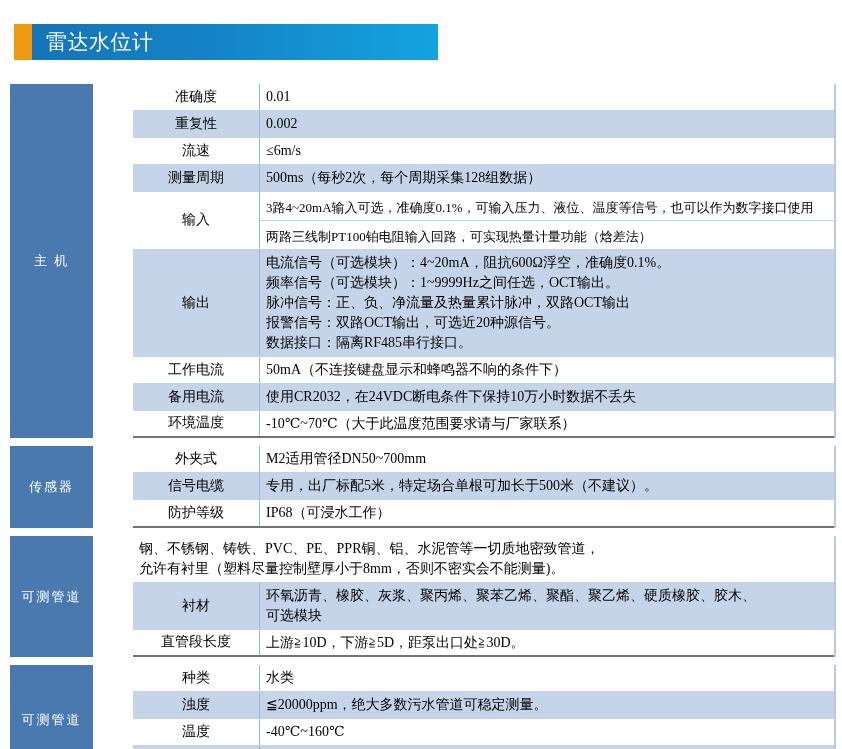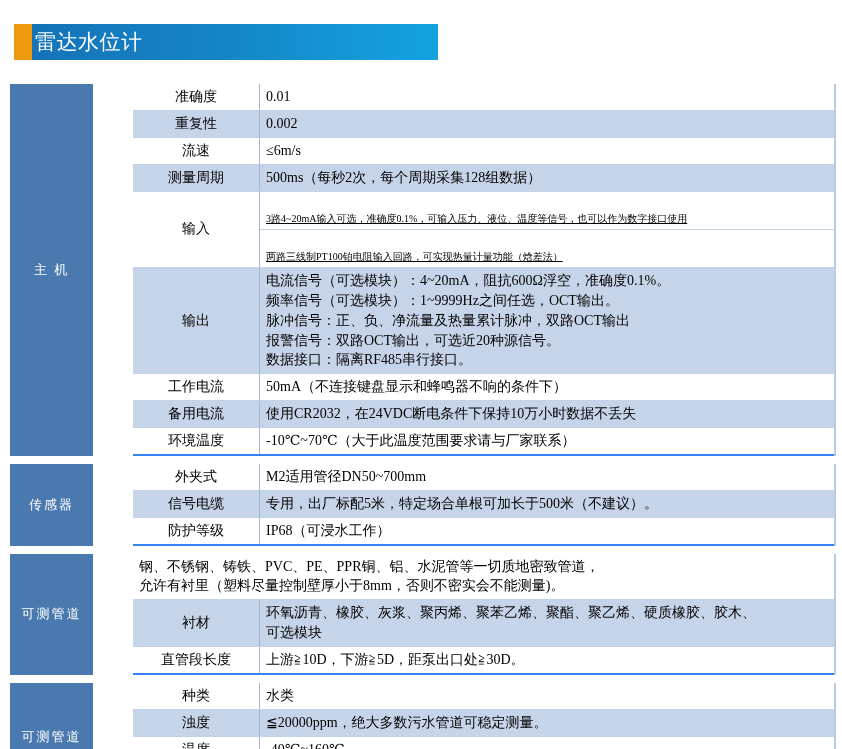--- a/index.html
+++ b/index.html
@@ -28,21 +28,21 @@
   .banner-accent {
     width: 18px;
     background: #ee9a10;
     flex: 0 0 auto;
   }
   .banner-body {
     flex: 1 1 auto;
     background: linear-gradient(to right, #1573b8 0%, #1484c6 45%, #14a3e0 100%);
     display: flex;
     align-items: center;
-    padding-left: 3px;
+    padding-left: 14px;
     box-sizing: border-box;
   }
   .banner-title {
     color: #ffffff;
     font-size: 21px;
     line-height: 1;
     letter-spacing: 0.5px;
     white-space: nowrap;
   }
 
@@ -77,21 +77,21 @@
     flex: 1 1 auto;
     min-width: 0;
     margin-left: 40px;
   }
   .row {
     display: flex;
     align-items: stretch;
     border-bottom: 1px solid #c3d2e6;
     box-sizing: border-box;
   }
-  .row:last-child { border-bottom: 2px solid #3b82f6; }
+  .row:last-child { border-bottom: 2px solid #737373; }
   .row.band-light { background: #ffffff; }
   .row.band-dark  { background: #c6d4ea; }
 
   .label-cell {
     width: 127px;
     flex: 0 0 127px;
     font-size: 14px;
     display: flex;
     align-items: center;
     justify-content: center;
@@ -114,26 +114,25 @@
   .value-cell .vline { display: block; white-space: normal; }
 
   
   .subrows {
     flex: 1 1 auto;
     min-width: 0;
     display: flex;
     flex-direction: column;
   }
   .subrow {
-    font-size: 10px;
+    font-size: 13px;
     line-height: 1.42;
-    padding: 20px 2px 3px 6px;
+    padding: 7px 2px 3px 6px;
     box-sizing: border-box;
     border-bottom: 1px solid #c3d2e6;
-    text-decoration: underline;
   }
   .subrow:last-child { border-bottom: none; }
 </style>
 </head>
 <body>
 
 <div class="banner">
   <div class="banner-accent"></div>
   <div class="banner-body">
     <span class="banner-title">雷达水位计</span>

